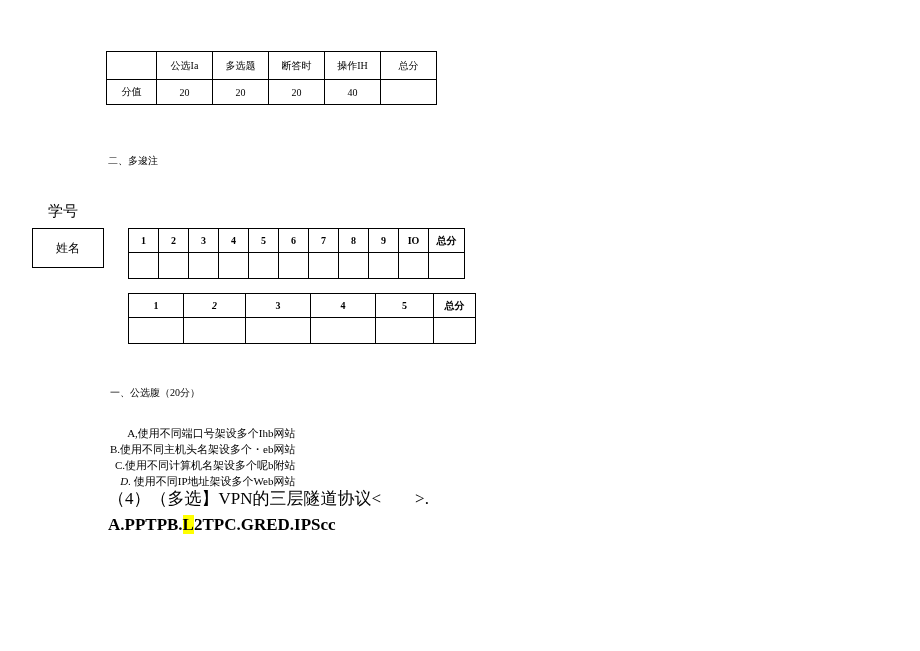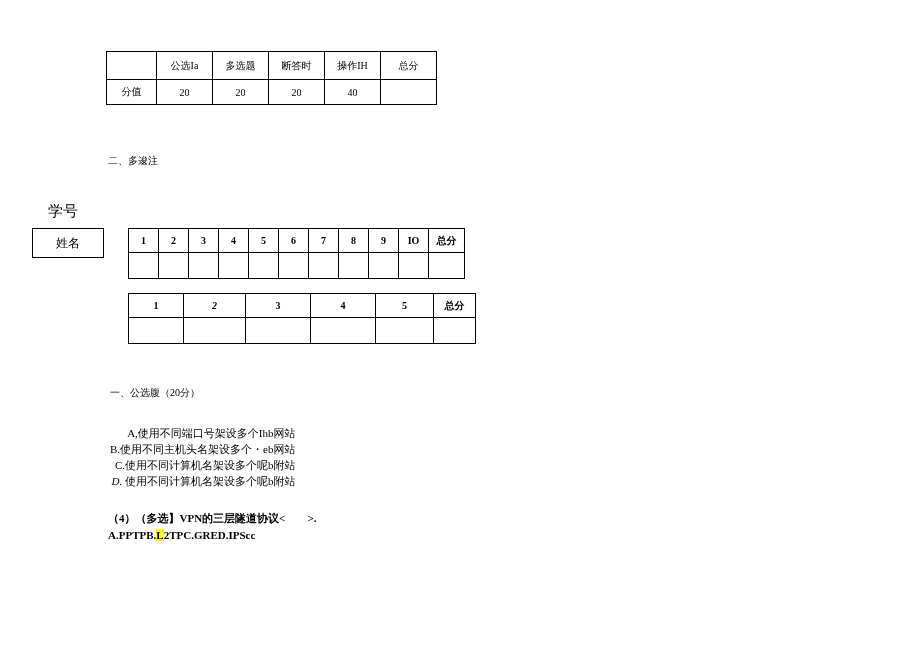--- a/index.html
+++ b/index.html
@@ -57,21 +57,21 @@
       position: absolute;
       top: 202px;
       left: 48px;
       font-size: 15px;
     }
     .name-box {
       position: absolute;
       top: 228px;
       left: 32px;
       width: 72px;
-      height: 30px;
+      height: 40px;
       border: 1px solid #000;
       display: flex;
       align-items: center;
       justify-content: center;
       font-size: 12px;
     }
     .answer-table-1 {
       position: absolute;
       top: 228px;
       left: 128px;
@@ -131,25 +131,24 @@
     }
     .options-block .line {
       white-space: nowrap;
     }
     .options-block .italic {
       font-style: italic;
       font-family: serif;
     }
     .question-4 {
       position: absolute;
-      top: 510px;
+      top: 486px;
       left: 108px;
-      font-size: 11px;
+      font-size: 17px;
       line-height: 1.5;
-      font-weight: bold;
     }
     .hl {
       background-color: #ffff00;
     }
   </style>
 </head>
 <body>
 
 <div class="page">
 
@@ -233,21 +232,21 @@
     </tr>
   </tbody>
     </table>
 
   <div class="section-1">一、公选腹（20分）</div>
 
   <div class="options-block">
     <div class="line">A,使用不同端口号架设多个Ihb网站</div>
     <div class="line">B.使用不同主机头名架设多个・eb网站</div>
     <div class="line">C.使用不同计算机名架设多个呢b附站</div>
-    <div class="line"><span class="italic">D.</span><span> 使用不同计算机名架设多个呢b附站</span></div>
+    <div class="line"><span class="italic">D.</span><span> 使用不同IP地址架设多个Web网站</span></div>
   </div>
 
   <div class="question-4">
     <div>（4）（多选】VPN的三层隧道协议&lt;　　&gt;.</div>
     <div><b><span>A.PPTPB.</span><span class="hl">L</span><span>2TPC.GRED.IPScc</span></b></div>
   </div>
 
 </div>
 
 </body></html>

